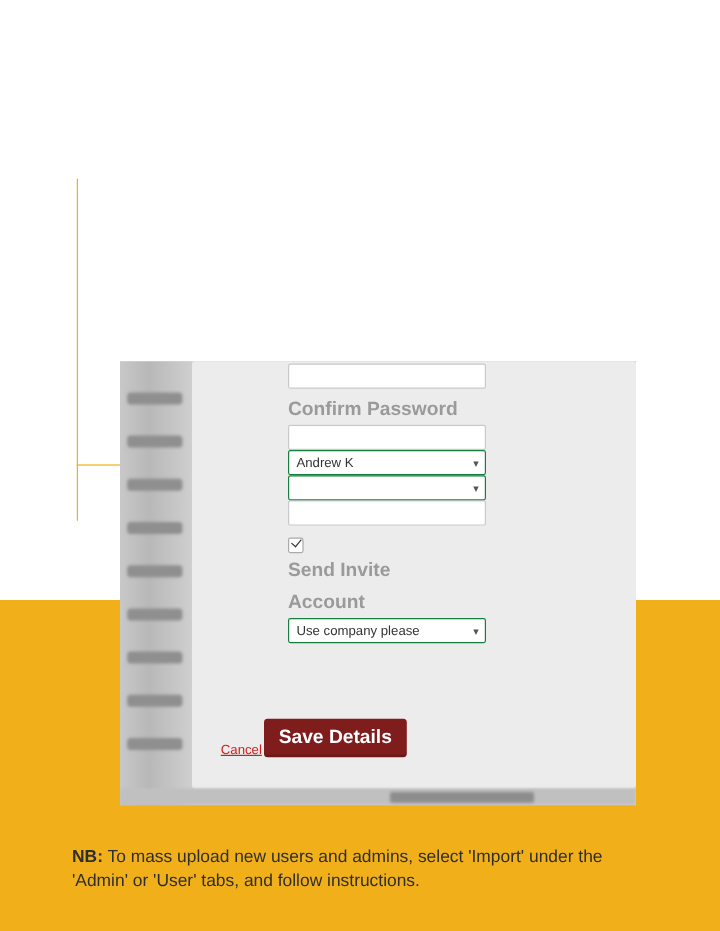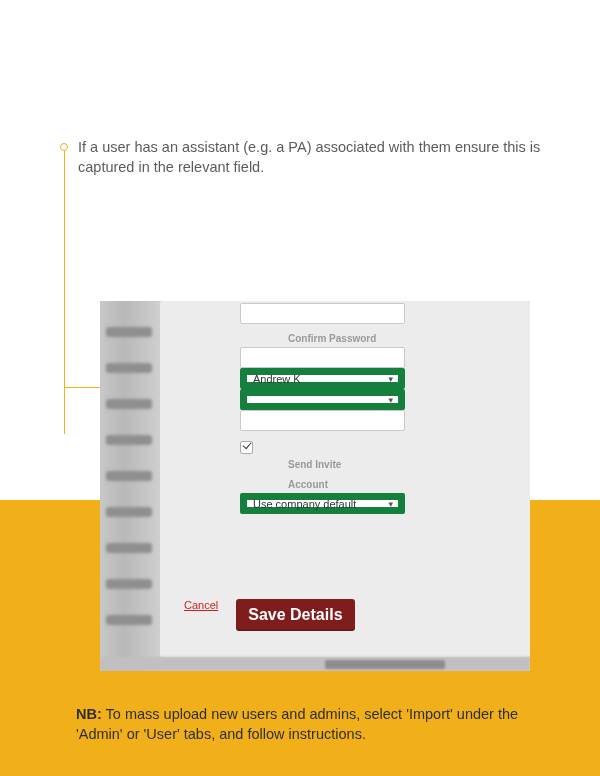--- a/index.html
+++ b/index.html
@@ -136,41 +136,41 @@
   .form {
     position: absolute;
     left: 80px;
     top: 2px;
     width: 260px;
     font-size: 11px;
     color: #9a9a9a;
     font-weight: bold;
     text-align: left;
   }
-  .fld-label { margin-top: 9px; margin-bottom: 3px; display:block; font-size:10px;margin-left:48px; }
+  .fld-label { margin-top: 9px; margin-bottom: 3px; display:block; font-size:16px; }
   .fld-input {
     display:block;
     width: 165px;
     height: 21px;
     background:#fff;
     border:1px solid #c9c9c9;
     border-radius:2px;
     font-size:11px;
     padding: 2px 5px;
     color:#333;
     font-weight:normal;
   }
   .fld-select {
     display:flex;
     justify-content:space-between;
     align-items:center;
     width: 165px;
     height: 21px;
     background:#fff;
-    border:7px solid #15803d;
+    border:1px solid #15803d;
     border-radius:2px;
     font-size:11px;
     padding: 2px 5px 2px 6px;
     color:#333;
     font-weight:normal;
   }
   .chev {
     font-size:9px;
     color:#555;
   }
@@ -191,22 +191,22 @@
     border-left:1.5px solid #333;
     border-bottom:1.5px solid #333;
     transform:rotate(-50deg);
   }
 
   .footer-row {
     position:absolute;
     left: 24px;
     bottom: 26px;
     display:flex;
-    align-items:flex-start;
-    gap:18px;
+    align-items:flex-end;
+    gap:2px;
   }
   .cancel-link {
     color:#cc1f1f;
     font-size:11px;
     text-decoration:underline;
   }
   .save-btn {
     background:#7f1d1d;
     color:#fff;
     font-size:16px;
@@ -228,21 +228,21 @@
     position:absolute;
     right:85px; bottom:2px;
     width:120px; height:9px;
     background:#8d8d8d;
     filter:blur(1.2px);
     border-radius:2px;
   }
 
   .nb {
     position:absolute;
-    left:76px;
+    left:60px;
     top:704px;
     width:490px;
     color:#2f2f2f;
     font-size:14.5px;
     line-height:1.4;
   }
   .nb b { font-weight:bold; }
 </style>
 </head>
 <body>
@@ -250,24 +250,20 @@
 <div class="yellow-bg"></div>
 
 <div class="connector-v"></div>
 <div class="connector-h1"></div>
 <div class="connector-v2"></div>
 <div class="connector-h2"></div>
 <div class="arrow1"></div>
 <div class="arrow2"></div>
 
 <div class="bullets">
-  <div class="bullet-row">
-    <div class="bullet-dot"></div>
-    <div class="bullet-text">If a user has an assistant (e.g. a PA) associated with them ensure this is captured in the relevant field.</div>
-  </div>
 </div>
 
 <div class="shot-wrap">
   <div class="shot-blur-col">
     <div class="blur-row" style="top:26px"></div>
     <div class="blur-row" style="top:62px"></div>
     <div class="blur-row" style="top:98px"></div>
     <div class="blur-row" style="top:134px"></div>
     <div class="blur-row" style="top:170px"></div>
     <div class="blur-row" style="top:206px"></div>
@@ -293,21 +289,21 @@
         <span class="chev">▾</span>
       </span>
 
       <span class="fld-input"></span>
 
       <span class="checkbox"></span>
       <span class="fld-label" style="margin-top:3px">Send Invite</span>
 
       <span class="fld-label">Account</span>
       <span class="fld-select">
-        <span>Use company default</span>
+        <span>Use company please</span>
         <span class="chev">▾</span>
       </span>
     </div>
 
     <div class="footer-row">
       <span class="cancel-link">Cancel</span>
       <span class="save-btn">Save Details</span>
     </div>
   </div>
   <div class="bottom-blur"></div>

